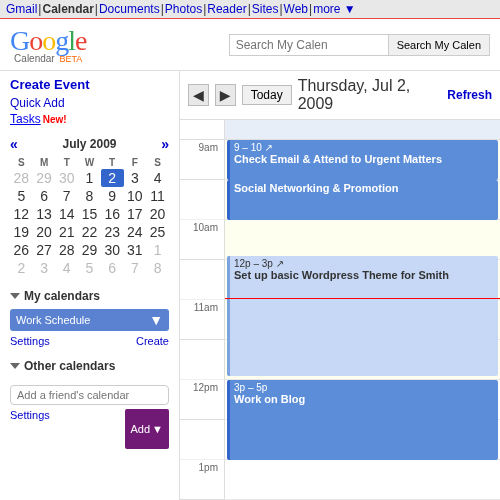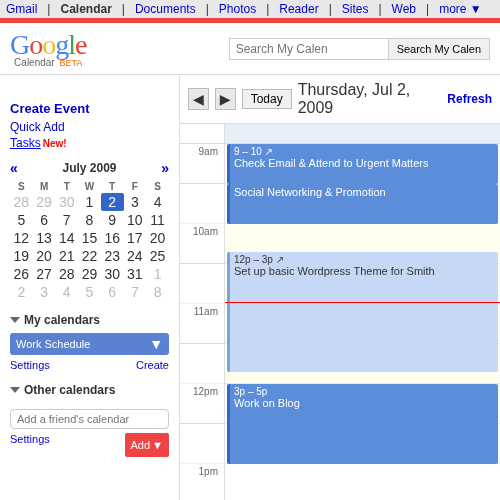--- a/index.html
+++ b/index.html
@@ -1,19 +1,19 @@
 <!DOCTYPE html>
 <html><head>
   <meta charset="utf-8">
   <style>
     * { margin: 0; padding: 0; box-sizing: border-box; }
     body { font-family: Arial, sans-serif; font-size: 12px; background: #fff; width: 500px; height: 500px; overflow: hidden; }
 
     
-    #top-nav { background: #e8e8e8; border-bottom: 5px solid #ef4444; padding: 2px 6px; font-size: 12px; color: #333; display: flex; align-items: center; gap: 10px; }
+    #top-nav { background: #e8e8e8; border-bottom: 1px solid #ef4444; padding: 2px 6px; font-size: 12px; color: #333; display: flex; align-items: center; gap: 1px; }
     #top-nav a { color: #00c; text-decoration: none; font-size: 12px; }
 
     
     #google-header { display: flex; align-items: center; padding: 6px 10px; gap: 10px; border-bottom: 1px solid #ddd; }
     #google-logo { font-size: 28px; font-family: serif; letter-spacing: -1px; }
     #google-logo .g { color: #4285f4; }
     #google-logo .o1 { color: #ea4335; }
     #google-logo .o2 { color: #fbbc05; }
     #google-logo .g2 { color: #4285f4; }
     #google-logo .l { color: #34a853; }
@@ -23,21 +23,21 @@
     #logo-beta { font-size: 9px; color: #f60; margin-left: 2px; }
     #search-bar { margin-left: auto; display: flex; align-items: center; }
     #search-bar input { width: 160px; height: 22px; border: 1px solid #ccc; padding: 2px 6px; font-size: 12px; }
     #search-btn { height: 22px; padding: 0 8px; background: #f0f0f0; border: 1px solid #ccc; border-left: none; font-size: 11px; cursor: pointer; }
 
     
     #main-layout { display: flex; height: 430px; }
 
     
     #sidebar { width: 180px; min-width: 180px; padding: 6px 10px; border-right: 1px solid #ddd; overflow-y: auto; }
-    #create-event { color: #00c; font-size: 13px; font-weight: bold; text-decoration: none; display: block; margin-bottom: 4px; margin-top: 20px; }
+    #create-event { color: #00c; font-size: 13px; font-weight: bold; text-decoration: none; display: block; margin-bottom: 4px; }
     #quick-add { color: #00c; text-decoration: none; font-size: 12px; display: block; margin-bottom: 2px; }
     #tasks-new { color: red; font-size: 10px; font-weight: bold; margin-left: 2px; }
 
     
     #mini-cal { margin-top: 10px; }
     #mini-cal-header { display: flex; align-items: center; justify-content: space-between; margin-bottom: 4px; }
     #mini-cal-title { font-size: 12px; font-weight: bold; color: #333; }
     .mini-cal-nav { color: #00c; cursor: pointer; font-size: 14px; background: none; border: none; font-weight: bold; }
     #mini-cal table { width: 100%; border-collapse: collapse; }
     #mini-cal th { font-size: 10px; color: #666; text-align: center; padding: 1px; width: 22px; }
@@ -50,21 +50,21 @@
     .cal-section-header { display: flex; align-items: center; gap: 4px; font-size: 12px; font-weight: bold; color: #333; margin-bottom: 6px; cursor: pointer; }
     .triangle-down { width: 0; height: 0; border-left: 5px solid transparent; border-right: 5px solid transparent; border-top: 6px solid #666; }
     .cal-dropdown { display: flex; align-items: center; background: #5b82d1; color: #fff; border-radius: 3px; padding: 3px 6px; font-size: 11px; cursor: pointer; width: 100%; justify-content: space-between; }
     .cal-dropdown .arrow { font-size: 14px; }
     .cal-links { display: flex; justify-content: space-between; margin-top: 4px; }
     .cal-links a { color: #00c; text-decoration: none; font-size: 11px; }
 
     .add-friend-cal { border: 1px solid #ccc; border-radius: 4px; padding: 3px 6px; font-size: 11px; color: #999; width: 100%; margin-top: 6px; cursor: text; }
     .other-cal-links { display: flex; justify-content: space-between; margin-top: 4px; }
     .other-cal-links a { color: #00c; font-size: 11px; text-decoration: none; }
-    .add-btn { background: #ef4444; color: #fff; border: none; font-size: 11px; padding: 6px 6px; border-radius: 2px; cursor: pointer; display: flex; align-items: center; gap: 2px; }
+    .add-btn { background: #701a75; color: #fff; border: none; font-size: 11px; padding: 14px 6px; border-radius: 2px; cursor: pointer; display: flex; align-items: center; gap: 2px; }
 
     
     #cal-content { flex: 1; overflow: hidden; display: flex; flex-direction: column; }
     #cal-toolbar { display: flex; align-items: center; gap: 6px; padding: 6px 8px; border-bottom: 1px solid #ddd; }
     .nav-arrow { background: #e8e8e8; border: 1px solid #bbb; width: 22px; height: 22px; display: flex; align-items: center; justify-content: center; cursor: pointer; font-size: 14px; color: #333; }
     #today-btn { background: #f0f0f0; border: 1px solid #bbb; padding: 2px 8px; font-size: 12px; cursor: pointer; }
     #cal-date-title { font-size: 16px; color: #333; font-weight: normal; }
     #refresh-btn { color: #00c; text-decoration: none; font-size: 12px; margin-left: auto; font-weight: bold; }
 
     
@@ -73,21 +73,21 @@
     .time-slot { height: 40px; border-bottom: 1px solid #f0f0f0; display: flex; align-items: flex-start; justify-content: flex-end; padding-right: 6px; padding-top: 2px; font-size: 10px; color: #666; }
     .time-slot.hour { border-bottom: 1px solid #ddd; }
     #events-col { flex: 1; position: relative; }
     .day-header-row { height: 20px; border-bottom: 1px solid #ddd; background: #e8eef7; }
     .hour-row { height: 40px; border-bottom: 1px solid #e8e8e8; position: relative; background: #fff; }
 
     .event-block { position: absolute; left: 2px; right: 2px; border-radius: 2px; padding: 2px 4px; font-size: 11px; overflow: hidden; cursor: pointer; }
     .event-blue { background: #5b8dd9; color: #fff; border-left: 3px solid #3366cc; }
     .event-blue-light { background: #c6d8f5; color: #333; border-left: 3px solid #7aa3e0; }
     .event-time { font-size: 10px; }
-    .event-title { font-weight: normal; font-size: 11px; }
+    .event-title { font-weight: bold; font-size: 11px; }
 
     
     .current-time-line { position: absolute; left: 0; right: 0; height: 1px; background: red; z-index: 10; }
   </style>
 </head>
 <body>
 
 <div id="top-nav">
   <a href="#">Gmail</a>
   <span>|</span>
@@ -273,21 +273,21 @@
           <div class="hour-row"></div>
           <div class="hour-row"></div>
           <div class="current-time-line" style="top: 178px;"></div>
           <div class="event-block event-blue" style="top: 20px; height: 40px;">
             <div class="event-time">9 – 10 ↗</div>
             <div class="event-title">Check Email &amp; Attend to Urgent Matters</div>
           </div>
           <div class="event-block event-blue" style="top: 60px; height: 40px;">
             <div class="event-title">Social Networking &amp; Promotion</div>
           </div>
-          <div class="event-block event-blue-light" style="top: 128px; height: 120px;">
+          <div class="event-block event-blue-light" style="top: 136px; height: 120px;">
             <div class="event-time">12p – 3p ↗</div>
             <div class="event-title">Set up basic Wordpress Theme for Smith</div>
           </div>
           <div class="event-block event-blue" style="top: 260px; height: 80px;">
             <div class="event-time">3p – 5p</div>
             <div class="event-title">Work on Blog</div>
           </div>
         </div>
     </div>
   </div>

